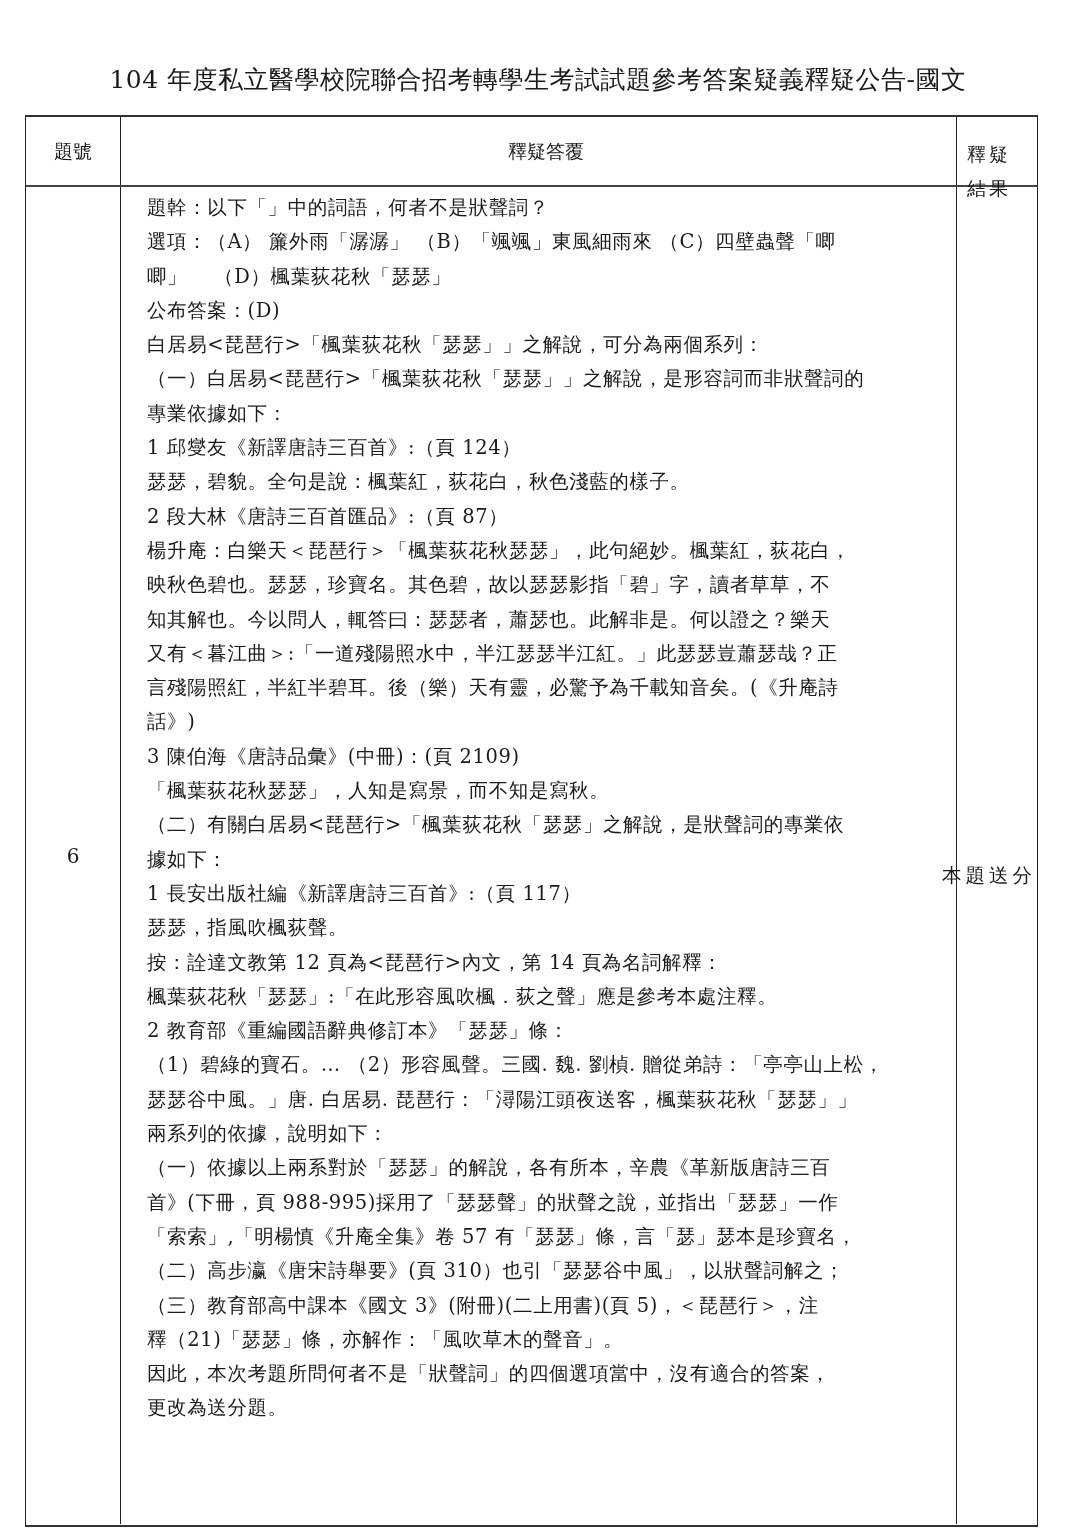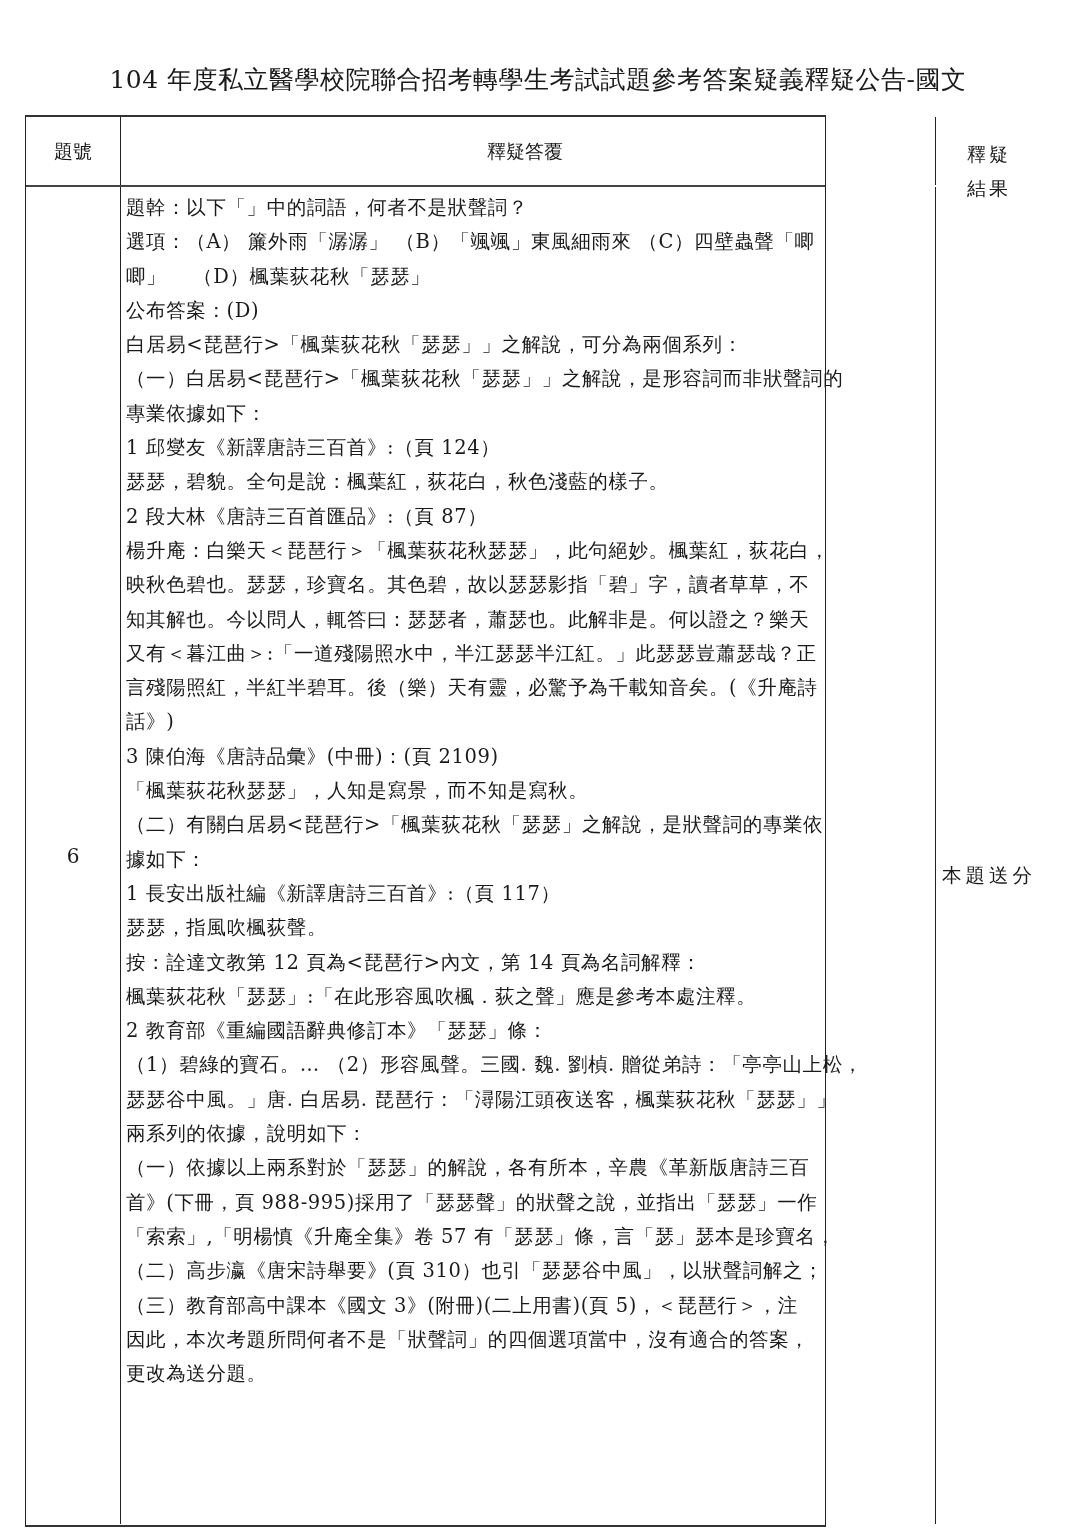--- a/index.html
+++ b/index.html
@@ -23,21 +23,21 @@
       text-align: center;
       font-size: 25px;
       letter-spacing: 0.5px;
       line-height: 36px;
       white-space: nowrap;
     }
     .sheet-table {
       position: absolute;
       left: 25px;
       top: 115px;
-      width: 801px;
+      width: 1013px;
       height: 1412px;
       border-top: 2.5px solid #333;
       border-bottom: 2.5px solid #333;
       border-left: 1.5px solid #222;
       border-right: 1.5px solid #222;
       box-sizing: border-box;
       text-decoration: underline;
     }
     .row-header {
       position: absolute;
@@ -48,21 +48,21 @@
       border-bottom: 2.5px solid #444;
       box-sizing: border-box;
     }
     .col {
       position: absolute;
       top: 0;
       height: 100%;
       box-sizing: border-box;
     }
     .col-num { left: 0; width: 95px; border-right: 1.5px solid #222; }
-    .col-reply { left: 89px; width: 821px; border-right: 1.5px solid #222; }
+    .col-reply { left: 110px; width: 821px; border-right: 1.5px solid #222; }
     .col-result { left: 916px; width: 94px; margin-top: 20px; }
     .header-cell {
       display: flex;
       align-items: center;
       justify-content: center;
       text-align: center;
       font-size: 19px;
       line-height: 34px;
     }
     .result-header {
@@ -149,20 +149,21 @@
       <span class="reply-line">楓葉荻花秋「瑟瑟」:「在此形容風吹楓．荻之聲」應是參考本處注釋。</span>
       <span class="reply-line">2 教育部《重編國語辭典修訂本》「瑟瑟」條：</span>
       <span class="reply-line">（1）碧綠的寶石。… （2）形容風聲。三國. 魏. 劉楨. 贈從弟詩：「亭亭山上松，</span>
       <span class="reply-line">瑟瑟谷中風。」唐. 白居易. 琵琶行：「潯陽江頭夜送客，楓葉荻花秋「瑟瑟」」</span>
       <span class="reply-line">兩系列的依據，說明如下：</span>
       <span class="reply-line">（一）依據以上兩系對於「瑟瑟」的解說，各有所本，辛農《革新版唐詩三百</span>
       <span class="reply-line">首》(下冊，頁 988-995)採用了「瑟瑟聲」的狀聲之說，並指出「瑟瑟」一作</span>
       <span class="reply-line">「索索」,「明楊慎《升庵全集》卷 57 有「瑟瑟」條，言「瑟」瑟本是珍寶名，</span>
       <span class="reply-line">（二）高步瀛《唐宋詩舉要》(頁 310）也引「瑟瑟谷中風」，以狀聲詞解之；</span>
       <span class="reply-line">（三）教育部高中課本《國文 3》(附冊)(二上用書)(頁 5)，＜琵琶行＞，注</span>
+      <span class="reply-line">釋（21)「瑟瑟」條，亦解作：「風吹草木的聲音」。</span>
       <span class="reply-line">因此，本次考題所問何者不是「狀聲詞」的四個選項當中，沒有適合的答案，</span>
       <span class="reply-line">更改為送分題。</span>
     </div>
 
     <div class="col col-result result-cell">
       <div>本題</div>
       <div>送分</div>
     </div>
   </div>
 </div>

